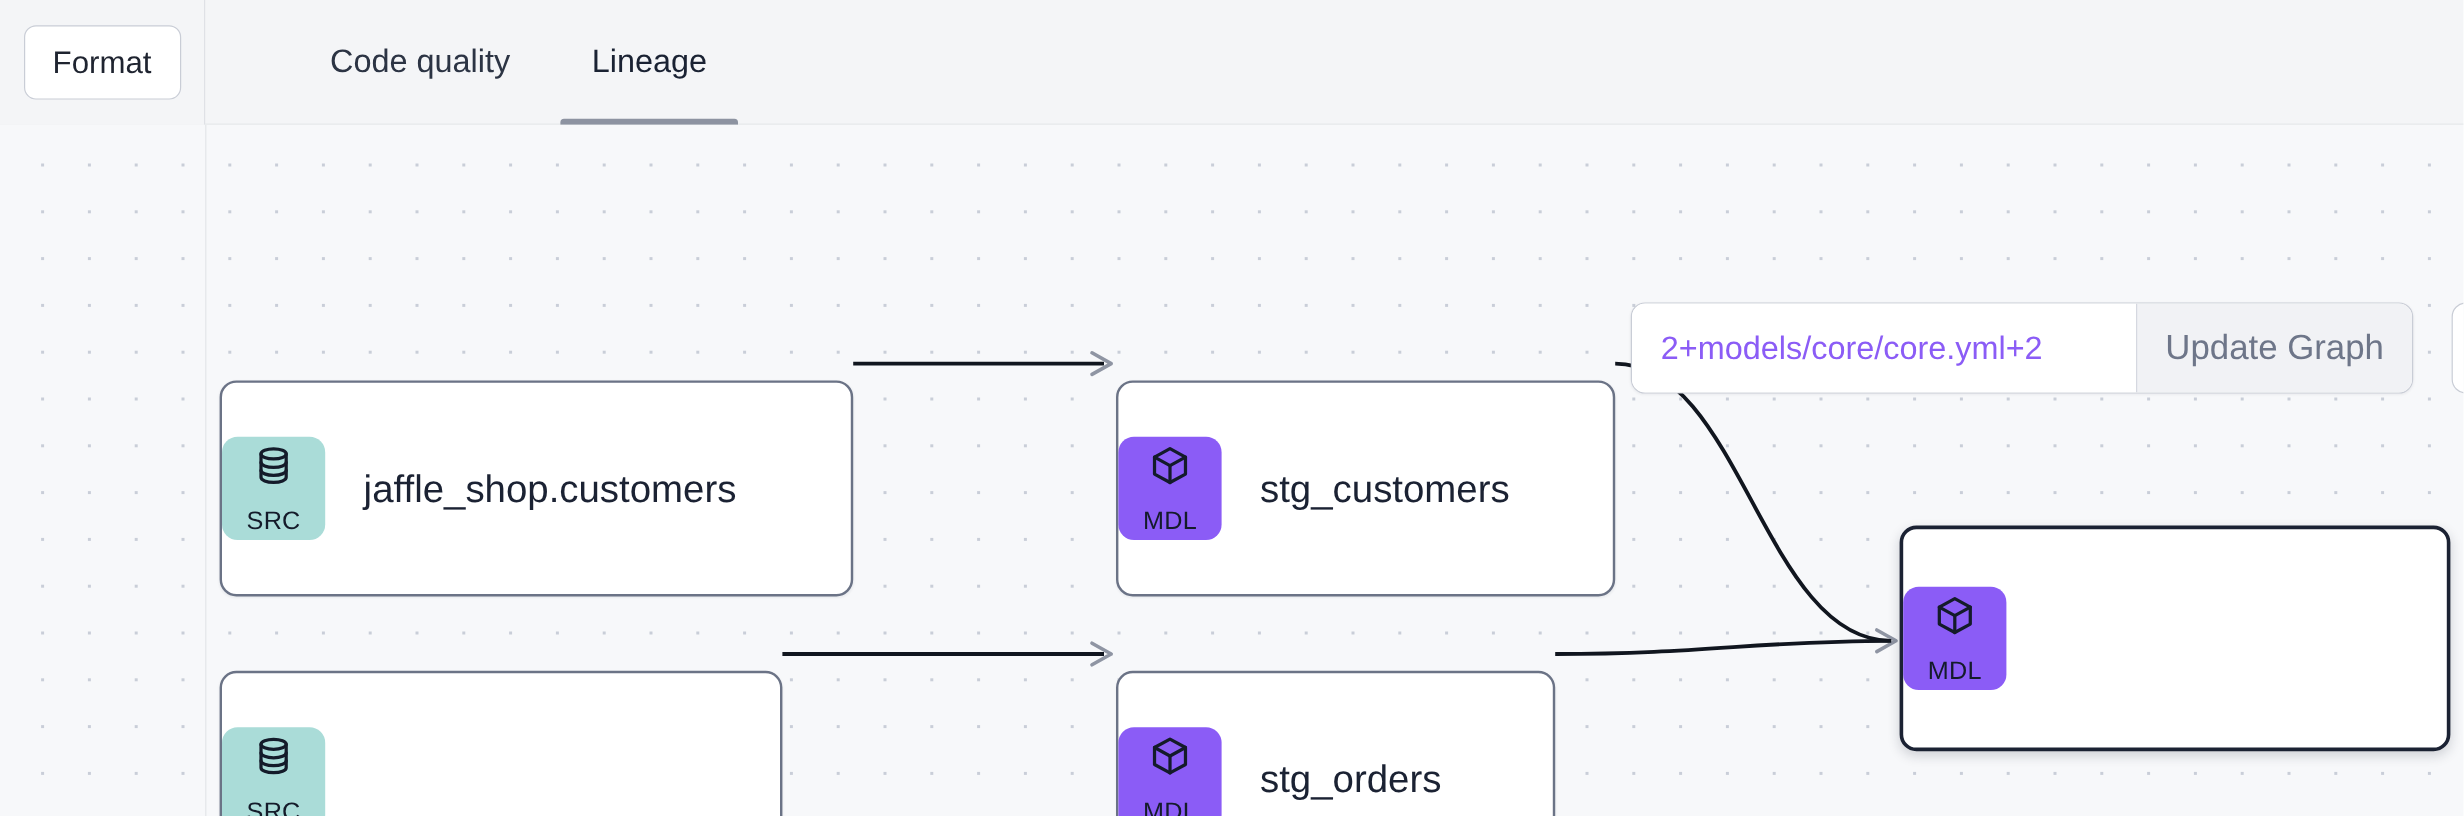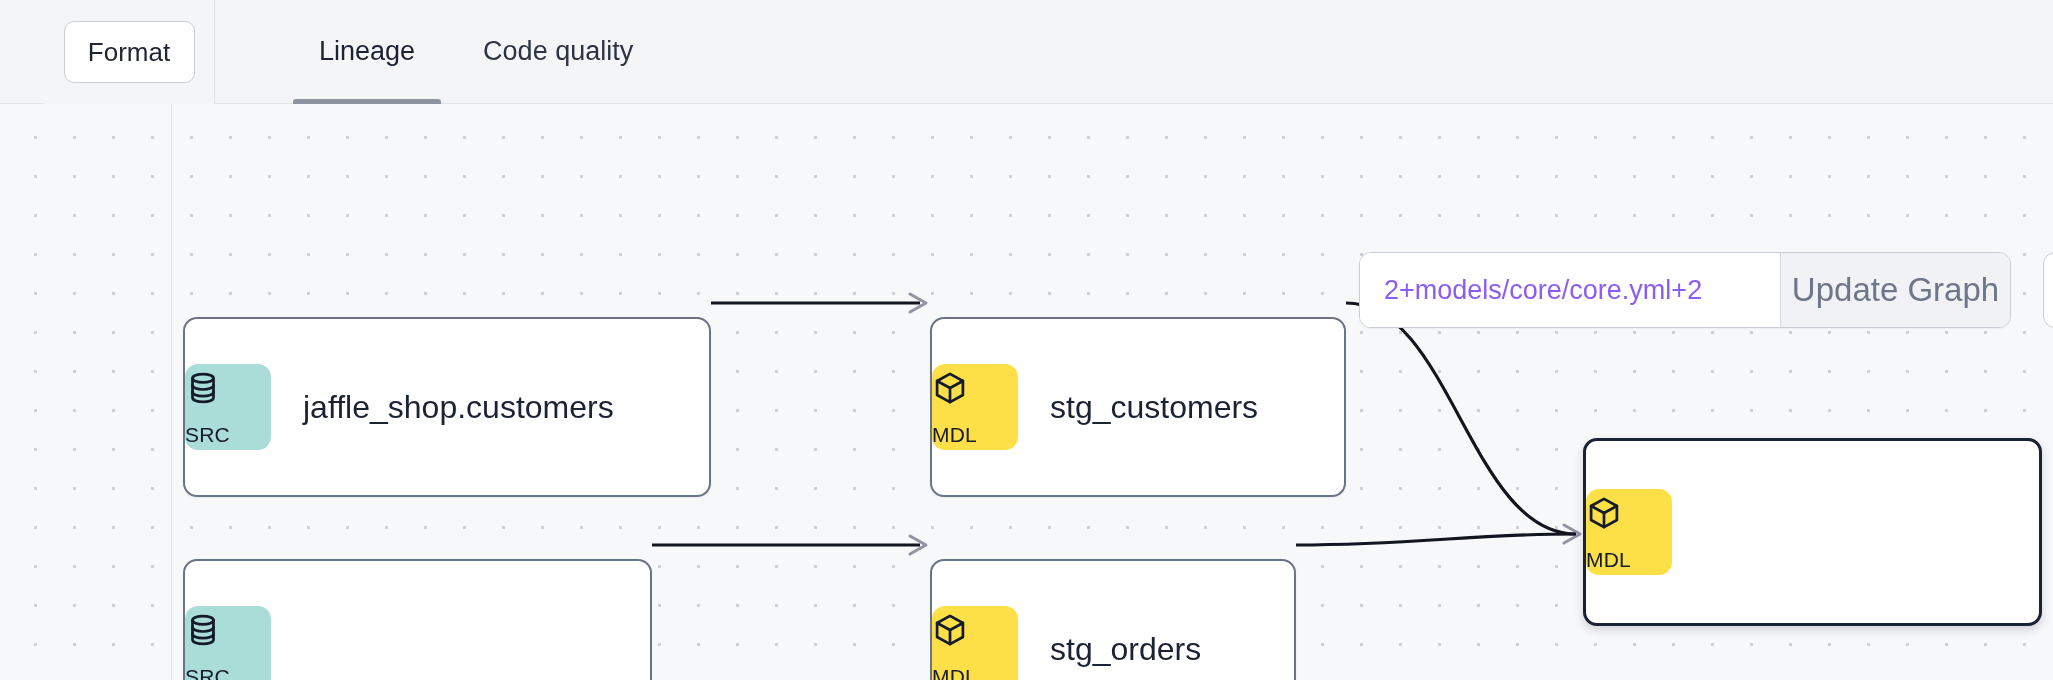--- a/index.html
+++ b/index.html
@@ -21,21 +21,20 @@
   
   .topbar {
     position: absolute;
     left: 0; top: 0;
     width: 2053px;
     height: 104px;
     background: #f4f5f7;
     border-bottom: 1px solid #e3e5e9;
     display: flex;
     align-items: center;
-    padding-left: 44px;
   }
   .format-zone {
     width: 171px;
     height: 104px;
     display: flex;
     align-items: center;
     justify-content: center;
     border-right: 1px solid #dfe1e6;
     background: #f4f5f7;
     flex: none;
@@ -123,25 +122,26 @@
     box-shadow: 0 4px 10px rgba(22,28,45,0.17);
   }
 
   .badge {
     flex: none;
     width: 86px;
     height: 86px;
     border-radius: 13px;
     display: flex;
     flex-direction: column;
+    align-items: center;
     justify-content: center;
     gap: 14px;
   }
   .badge.src { background: #aadcd8; }
-  .badge.mdl { background: #fde047; }
+  .badge.mdl { background: #8b5cf6; }
   .badge-label {
     font-size: 21px;
     color: #141b2a;
     letter-spacing: 0.2px;
     line-height: 1;
     margin-top: 4px;
     font-family: "Liberation Sans", sans-serif;
   }
   .badge svg { display: block; }
 
@@ -198,21 +198,21 @@
     color: #8b5cf6;
     padding: 0 24px;
     font-family: "Liberation Sans", sans-serif;
   }
   .graph-update-btn {
     width: 230px;
     height: 100%;
     background: #f1f2f5;
     border: none;
     border-left: 1.5px solid #d5d8e0;
-    font-size: 33px;
+    font-size: 29px;
     color: #6e7689;
     cursor: pointer;
     font-family: "Liberation Sans", sans-serif;
     white-space: nowrap;
   }
   .side-control {
     position: absolute;
     left: 2043px; top: 148px;
     width: 60px; height: 76px;
     border: 1.5px solid #c9cdd6;
@@ -223,25 +223,25 @@
 </head>
 <body>
 
 <div id="app">
 
   <div class="topbar">
     <div class="format-zone">
       <button class="format-btn">Format</button>
     </div>
     <div class="tabs">
+      <div class="tab">
+        <span>Code quality</span>
+      </div>
       <div class="tab active">
         <span>Lineage</span>
-      </div>
-      <div class="tab">
-        <span>Code quality</span>
       </div>
     </div>
   </div>
 
   <div class="canvas">
 
     <div class="canvas-left-rule"></div>
 
     <svg class="edges" width="2053" height="576" viewBox="0 0 2053 576" fill="none">
 

